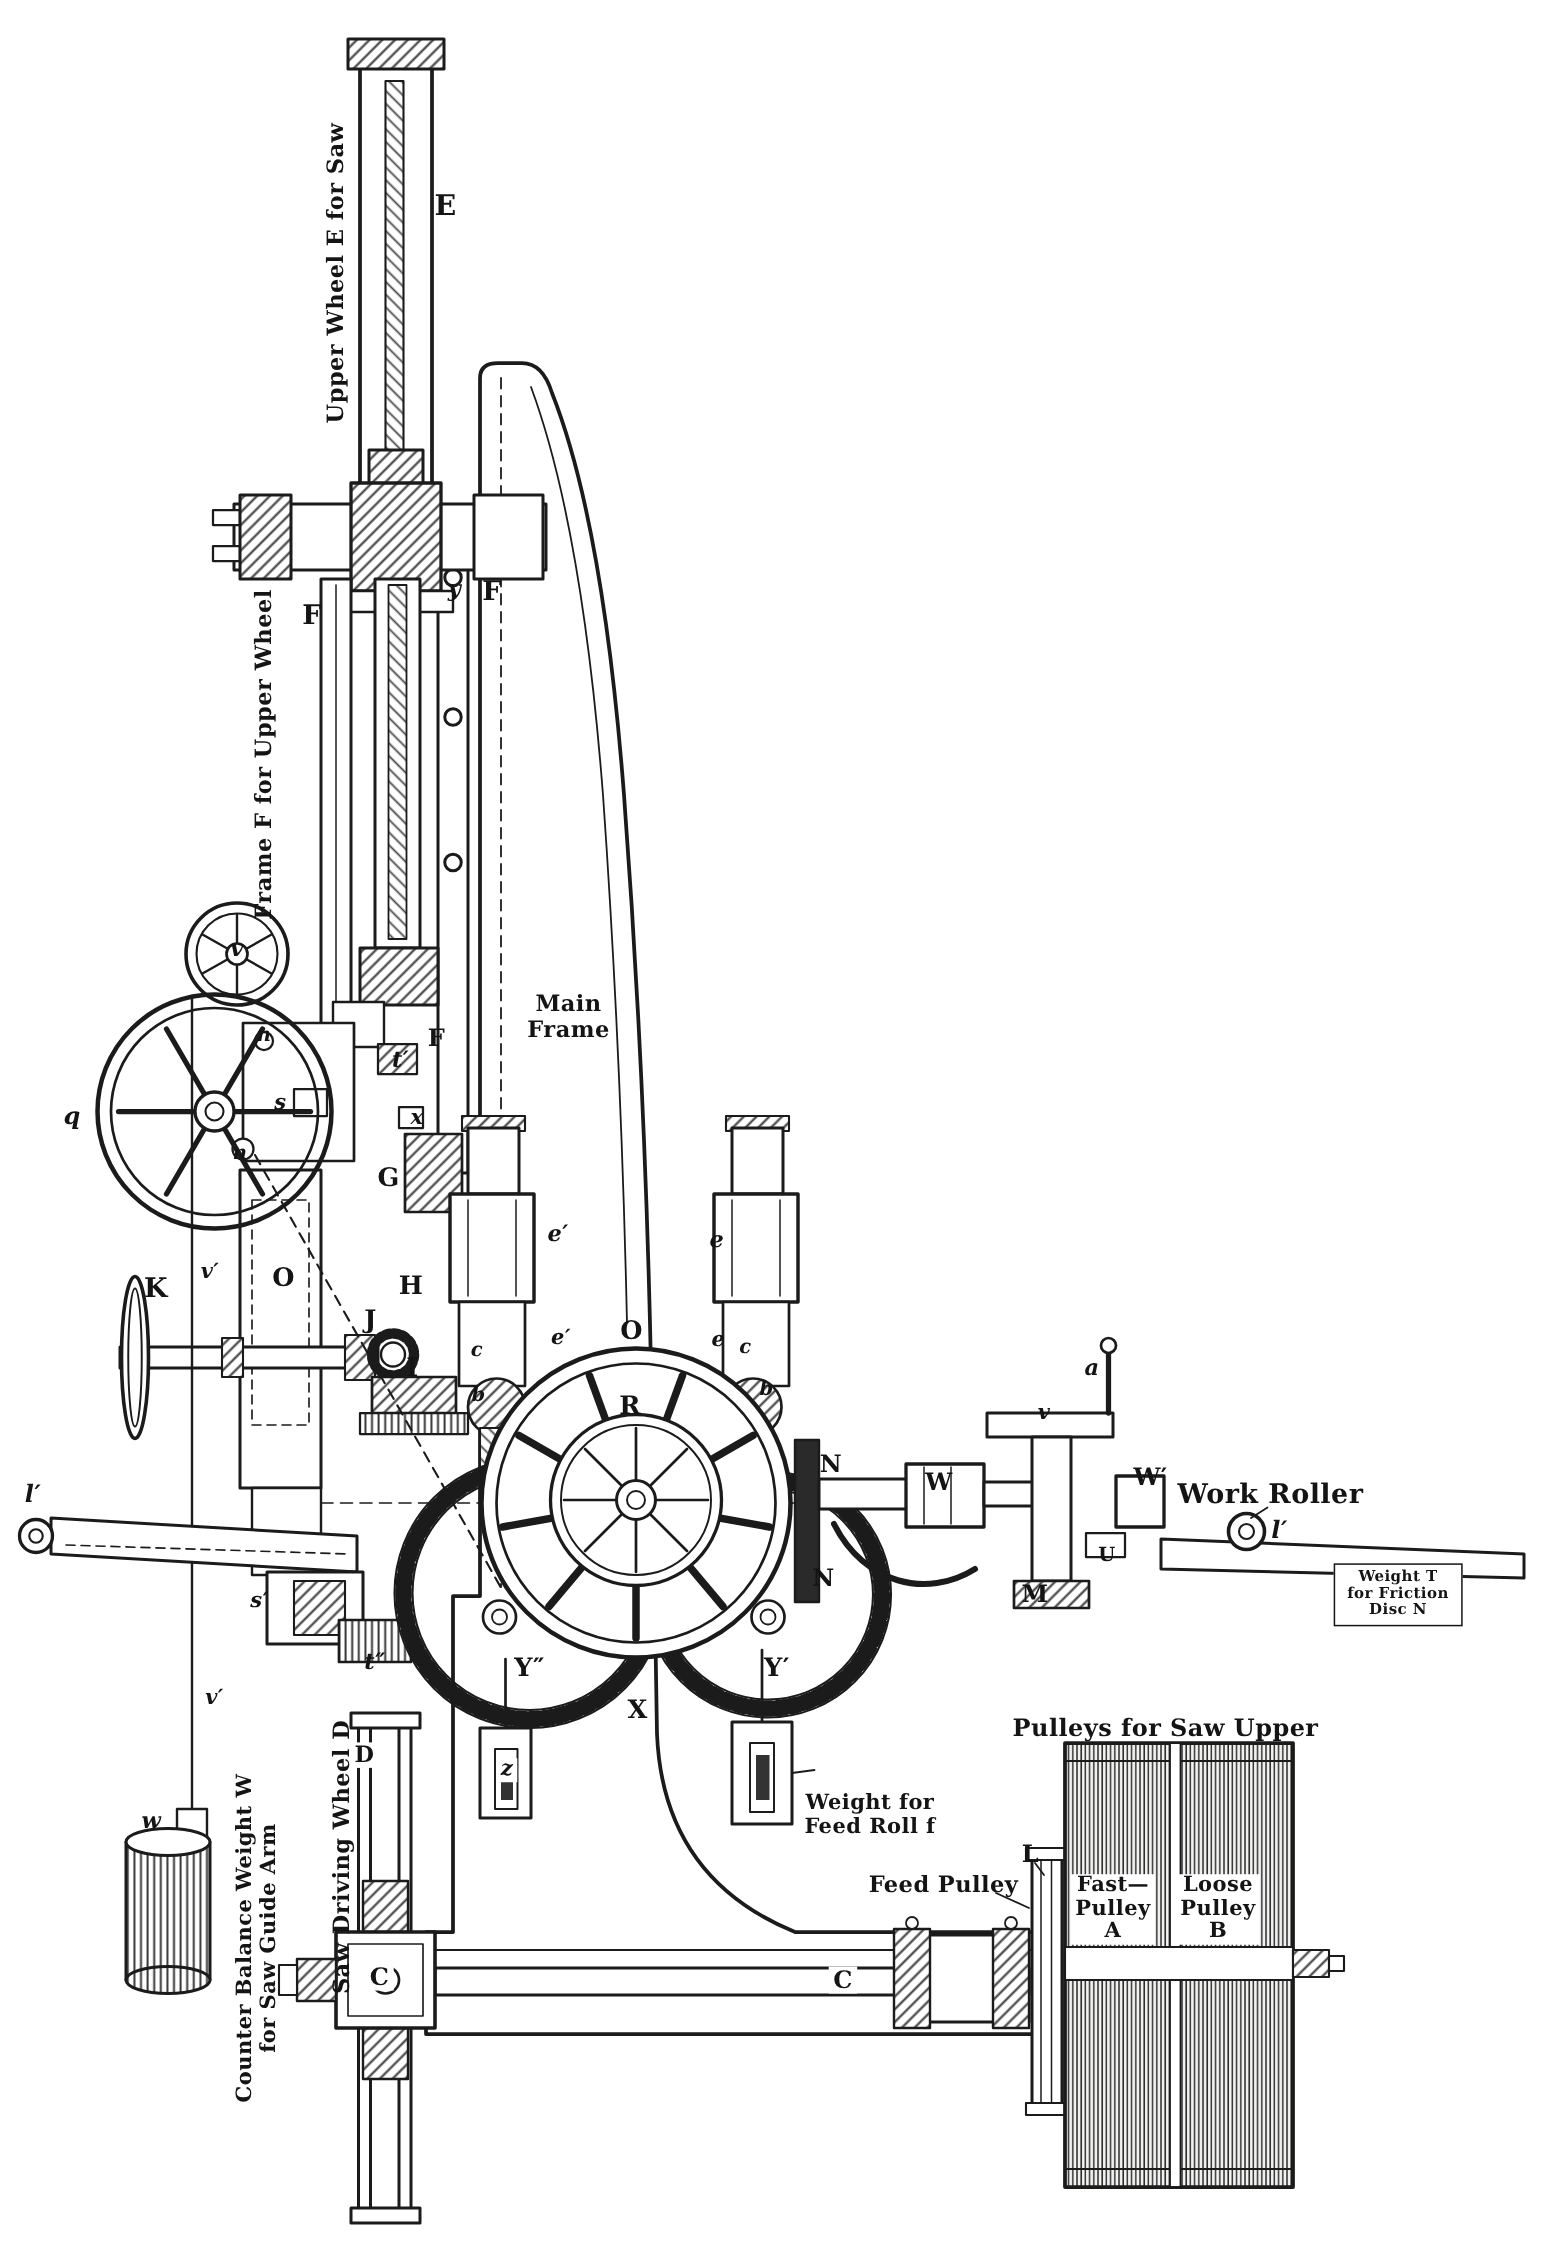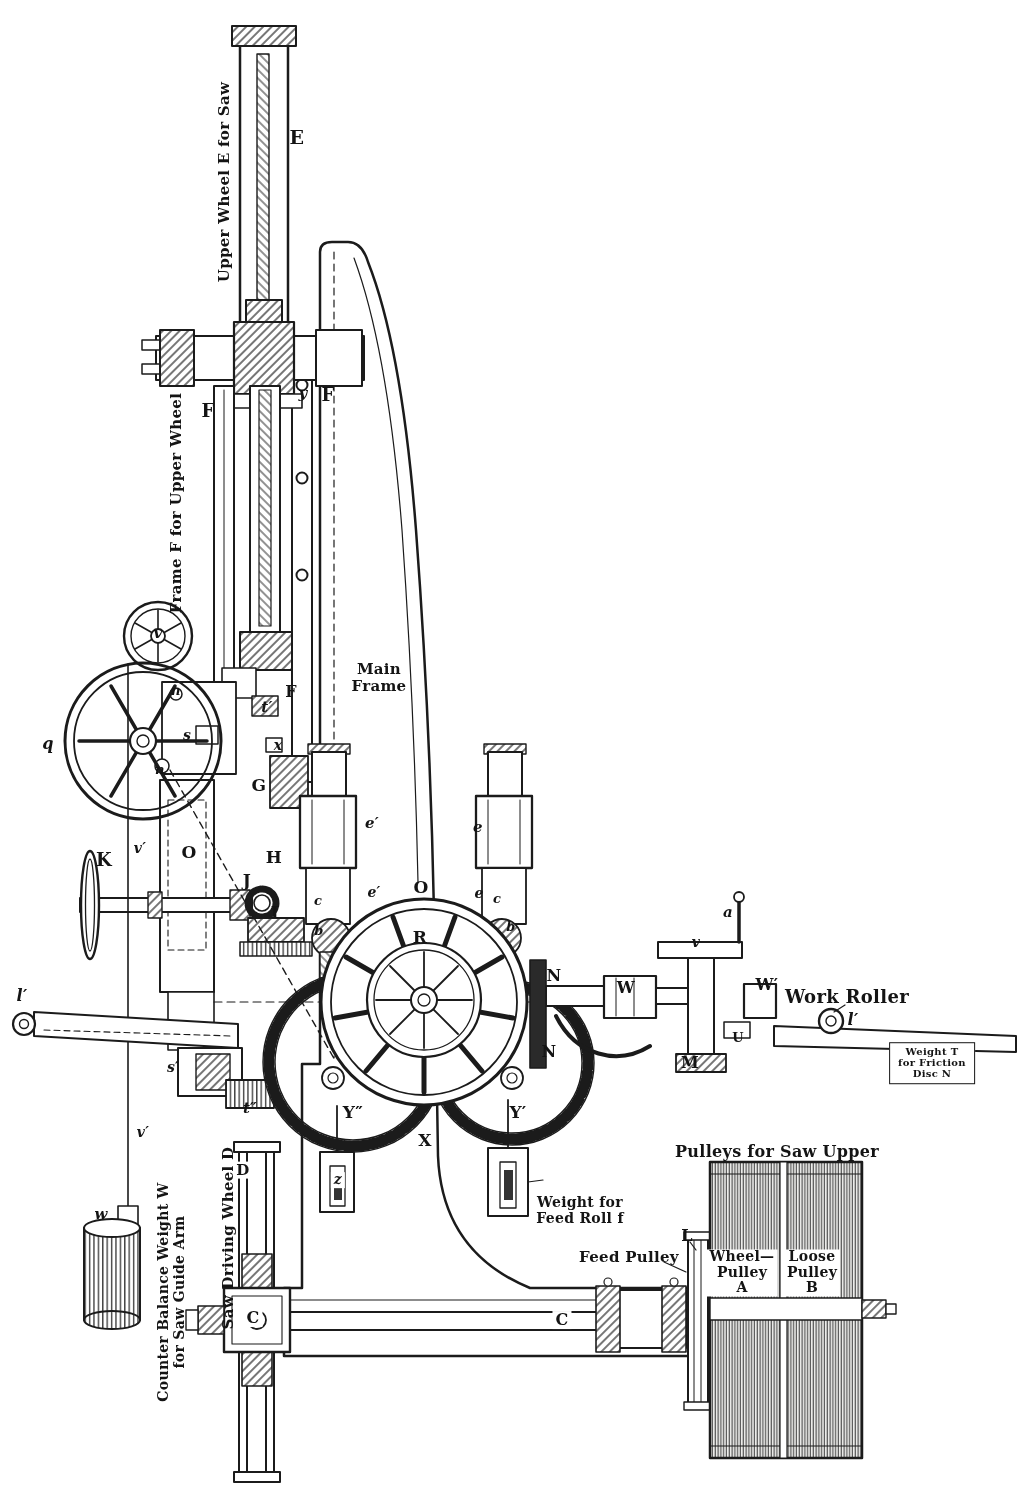--- a/index.html
+++ b/index.html
@@ -361,21 +361,21 @@
       <div class="fig-label italic" style="left: 143px; top: 1133px; font-size: 14px;">v′</div>
       <div class="fig-label bg" style="left: 243px; top: 1170px; font-size: 15px;">D</div>
       <div class="fig-label italic bg" style="left: 338px; top: 1180px; font-size: 14px;">z</div>
       <div class="fig-label" style="left: 580px; top: 1178px; font-size: 14px; margin-top: 33px;">Weight for
 Feed Roll f</div>
       <div class="fig-label" style="left: 777px; top: 1152px; font-size: 16px;">Pulleys for Saw Upper</div>
       <div class="fig-label" style="left: 228px; top: 1238px; font-size: 15px; transform: translate(-50%, -50%) rotate(-90deg);">Saw Driving Wheel D</div>
       <div class="fig-label italic" style="left: 101px; top: 1214px; font-size: 15px;">w</div>
       <div class="fig-label" style="left: 687px; top: 1236px; font-size: 16px;">L</div>
       <div class="fig-label" style="left: 629px; top: 1257px; font-size: 15px;">Feed Pulley</div>
-      <div class="fig-label bg" style="left: 742px; top: 1273px; font-size: 14px;">Wheel—
+      <div class="fig-label bg" style="left: 742px; top: 1273px; font-size: 14px;">Fast—
 Pulley
 A</div>
       <div class="fig-label bg" style="left: 812px; top: 1273px; font-size: 14px;">Loose
 Pulley
 B</div>
       <div class="fig-label" style="left: 172px; top: 1292px; font-size: 14px; transform: translate(-50%, -50%) rotate(-90deg);">Counter Balance Weight W
 for Saw Guide Arm</div>
       <div class="fig-label bg" style="left: 253px; top: 1318px; font-size: 16px;">C</div>
       <div class="fig-label bg" style="left: 562px; top: 1320px; font-size: 16px;">C</div>
     </div>

